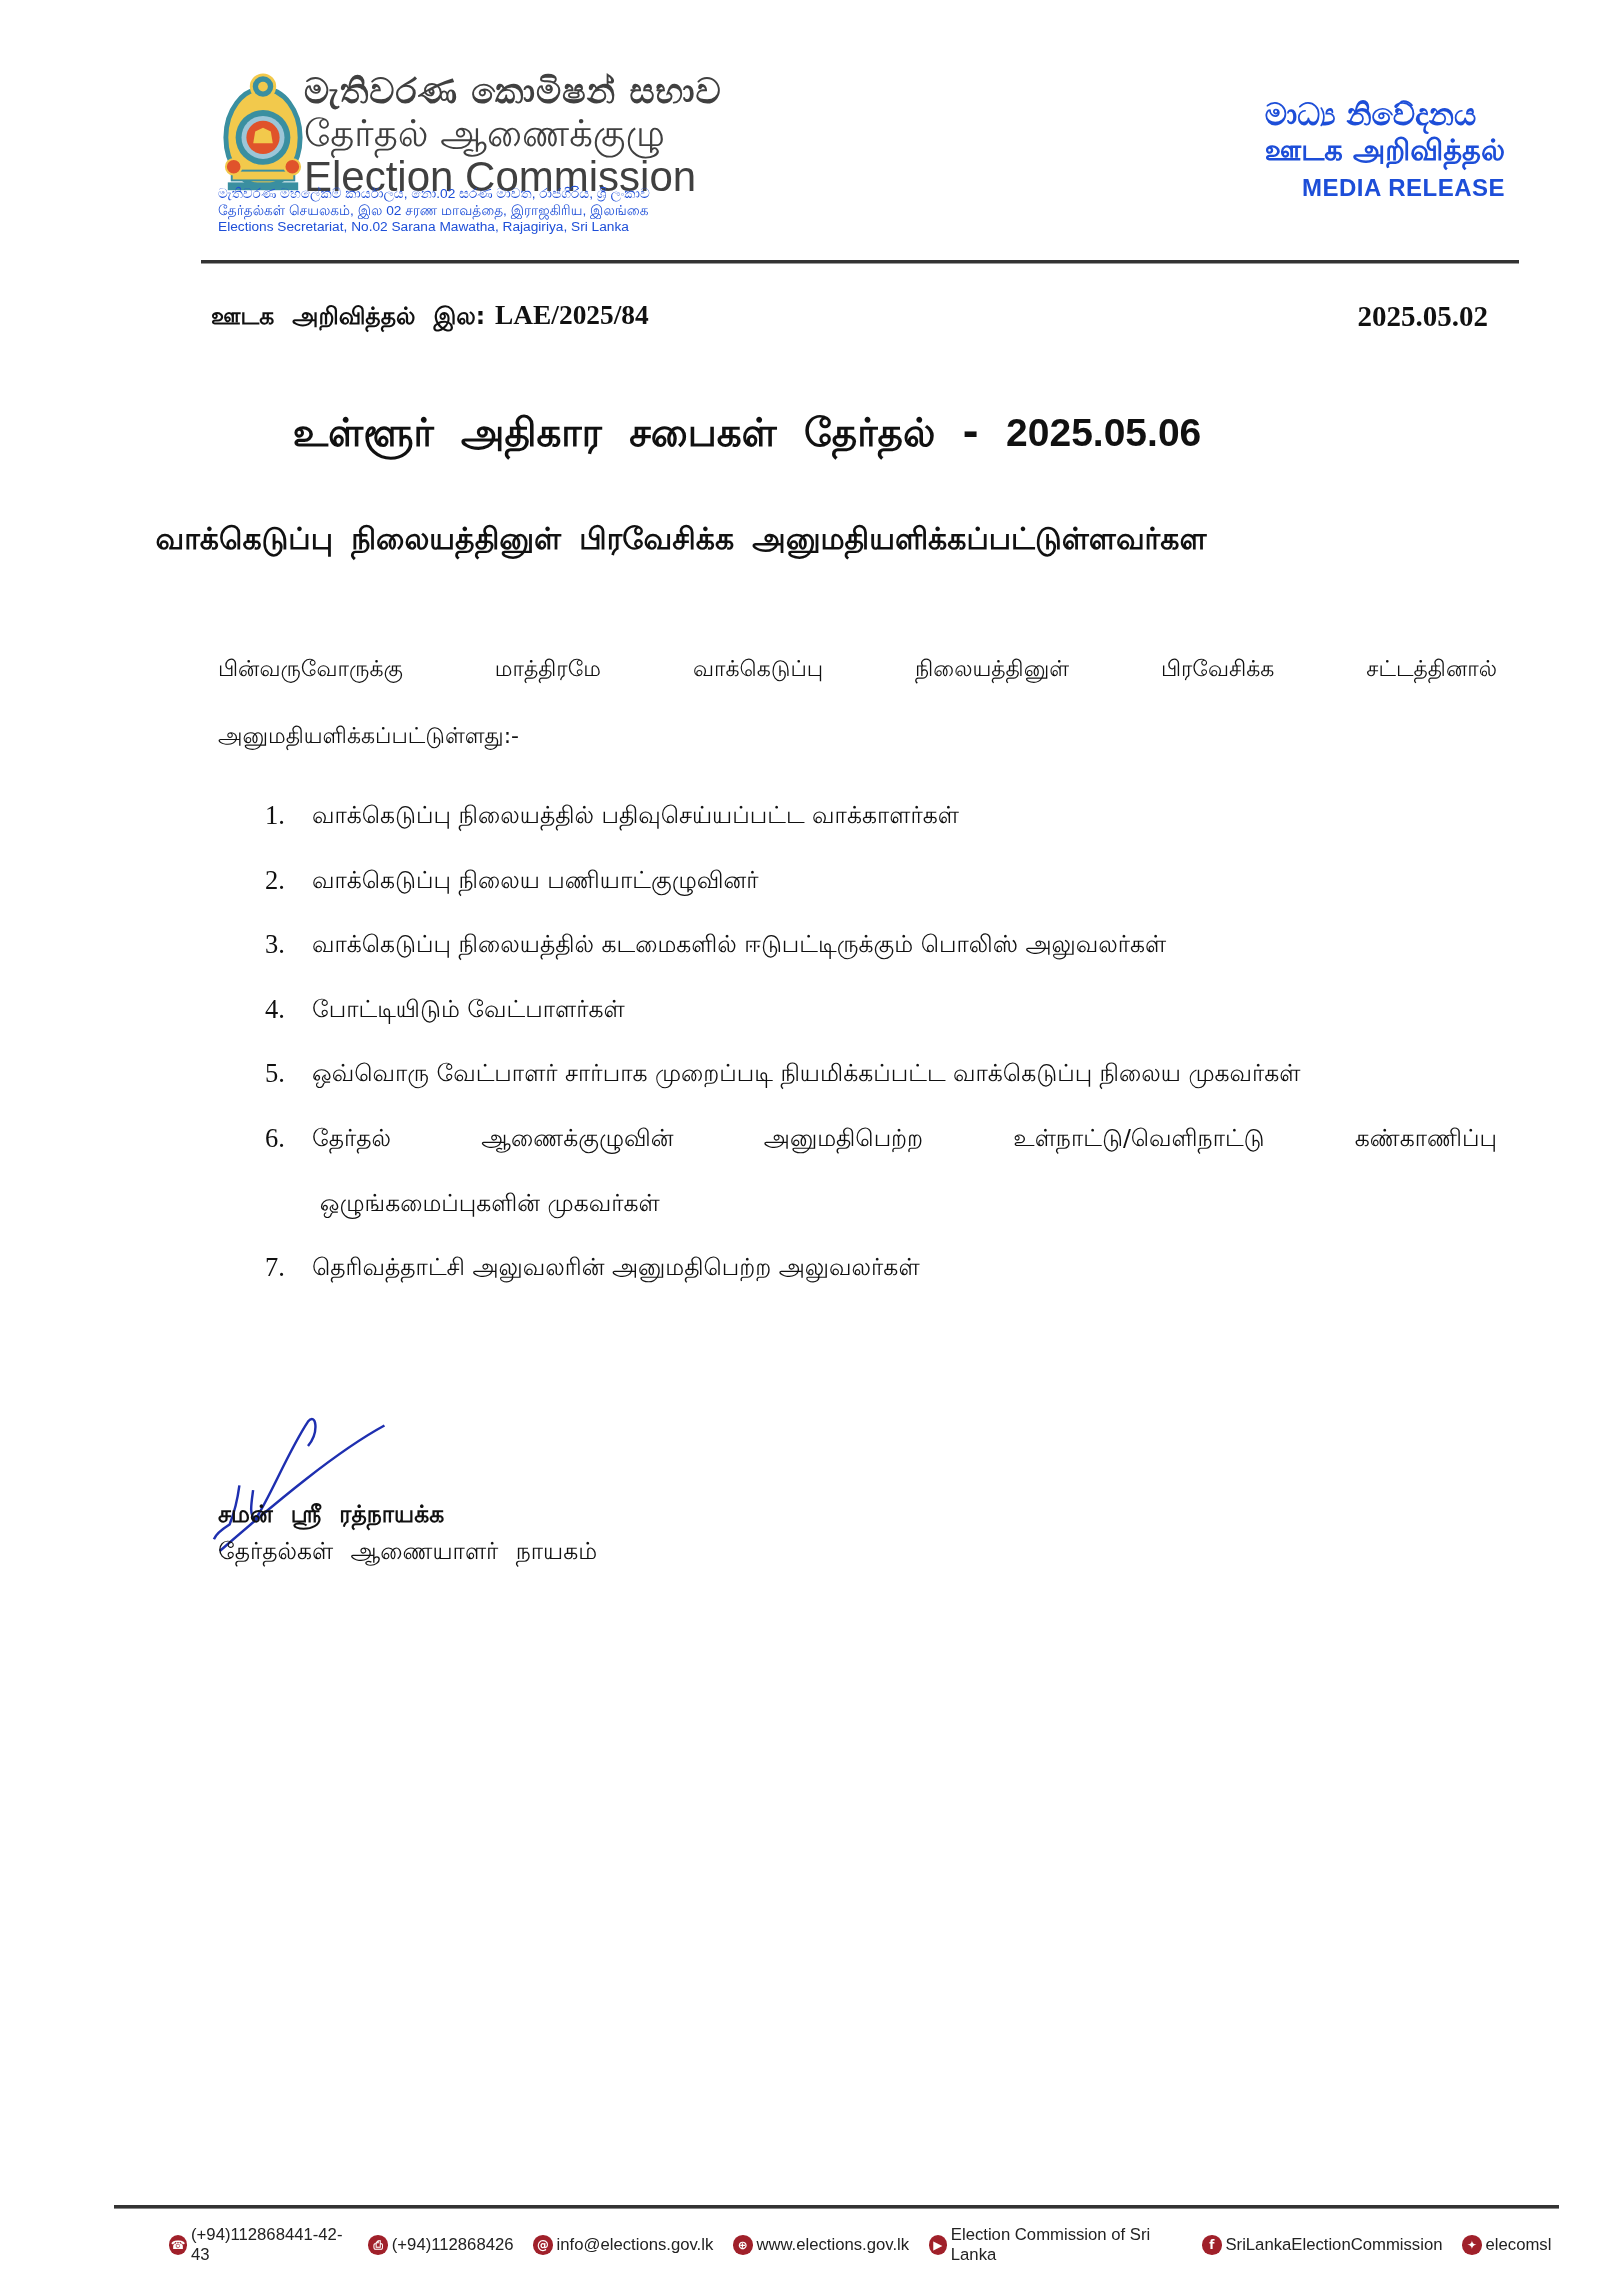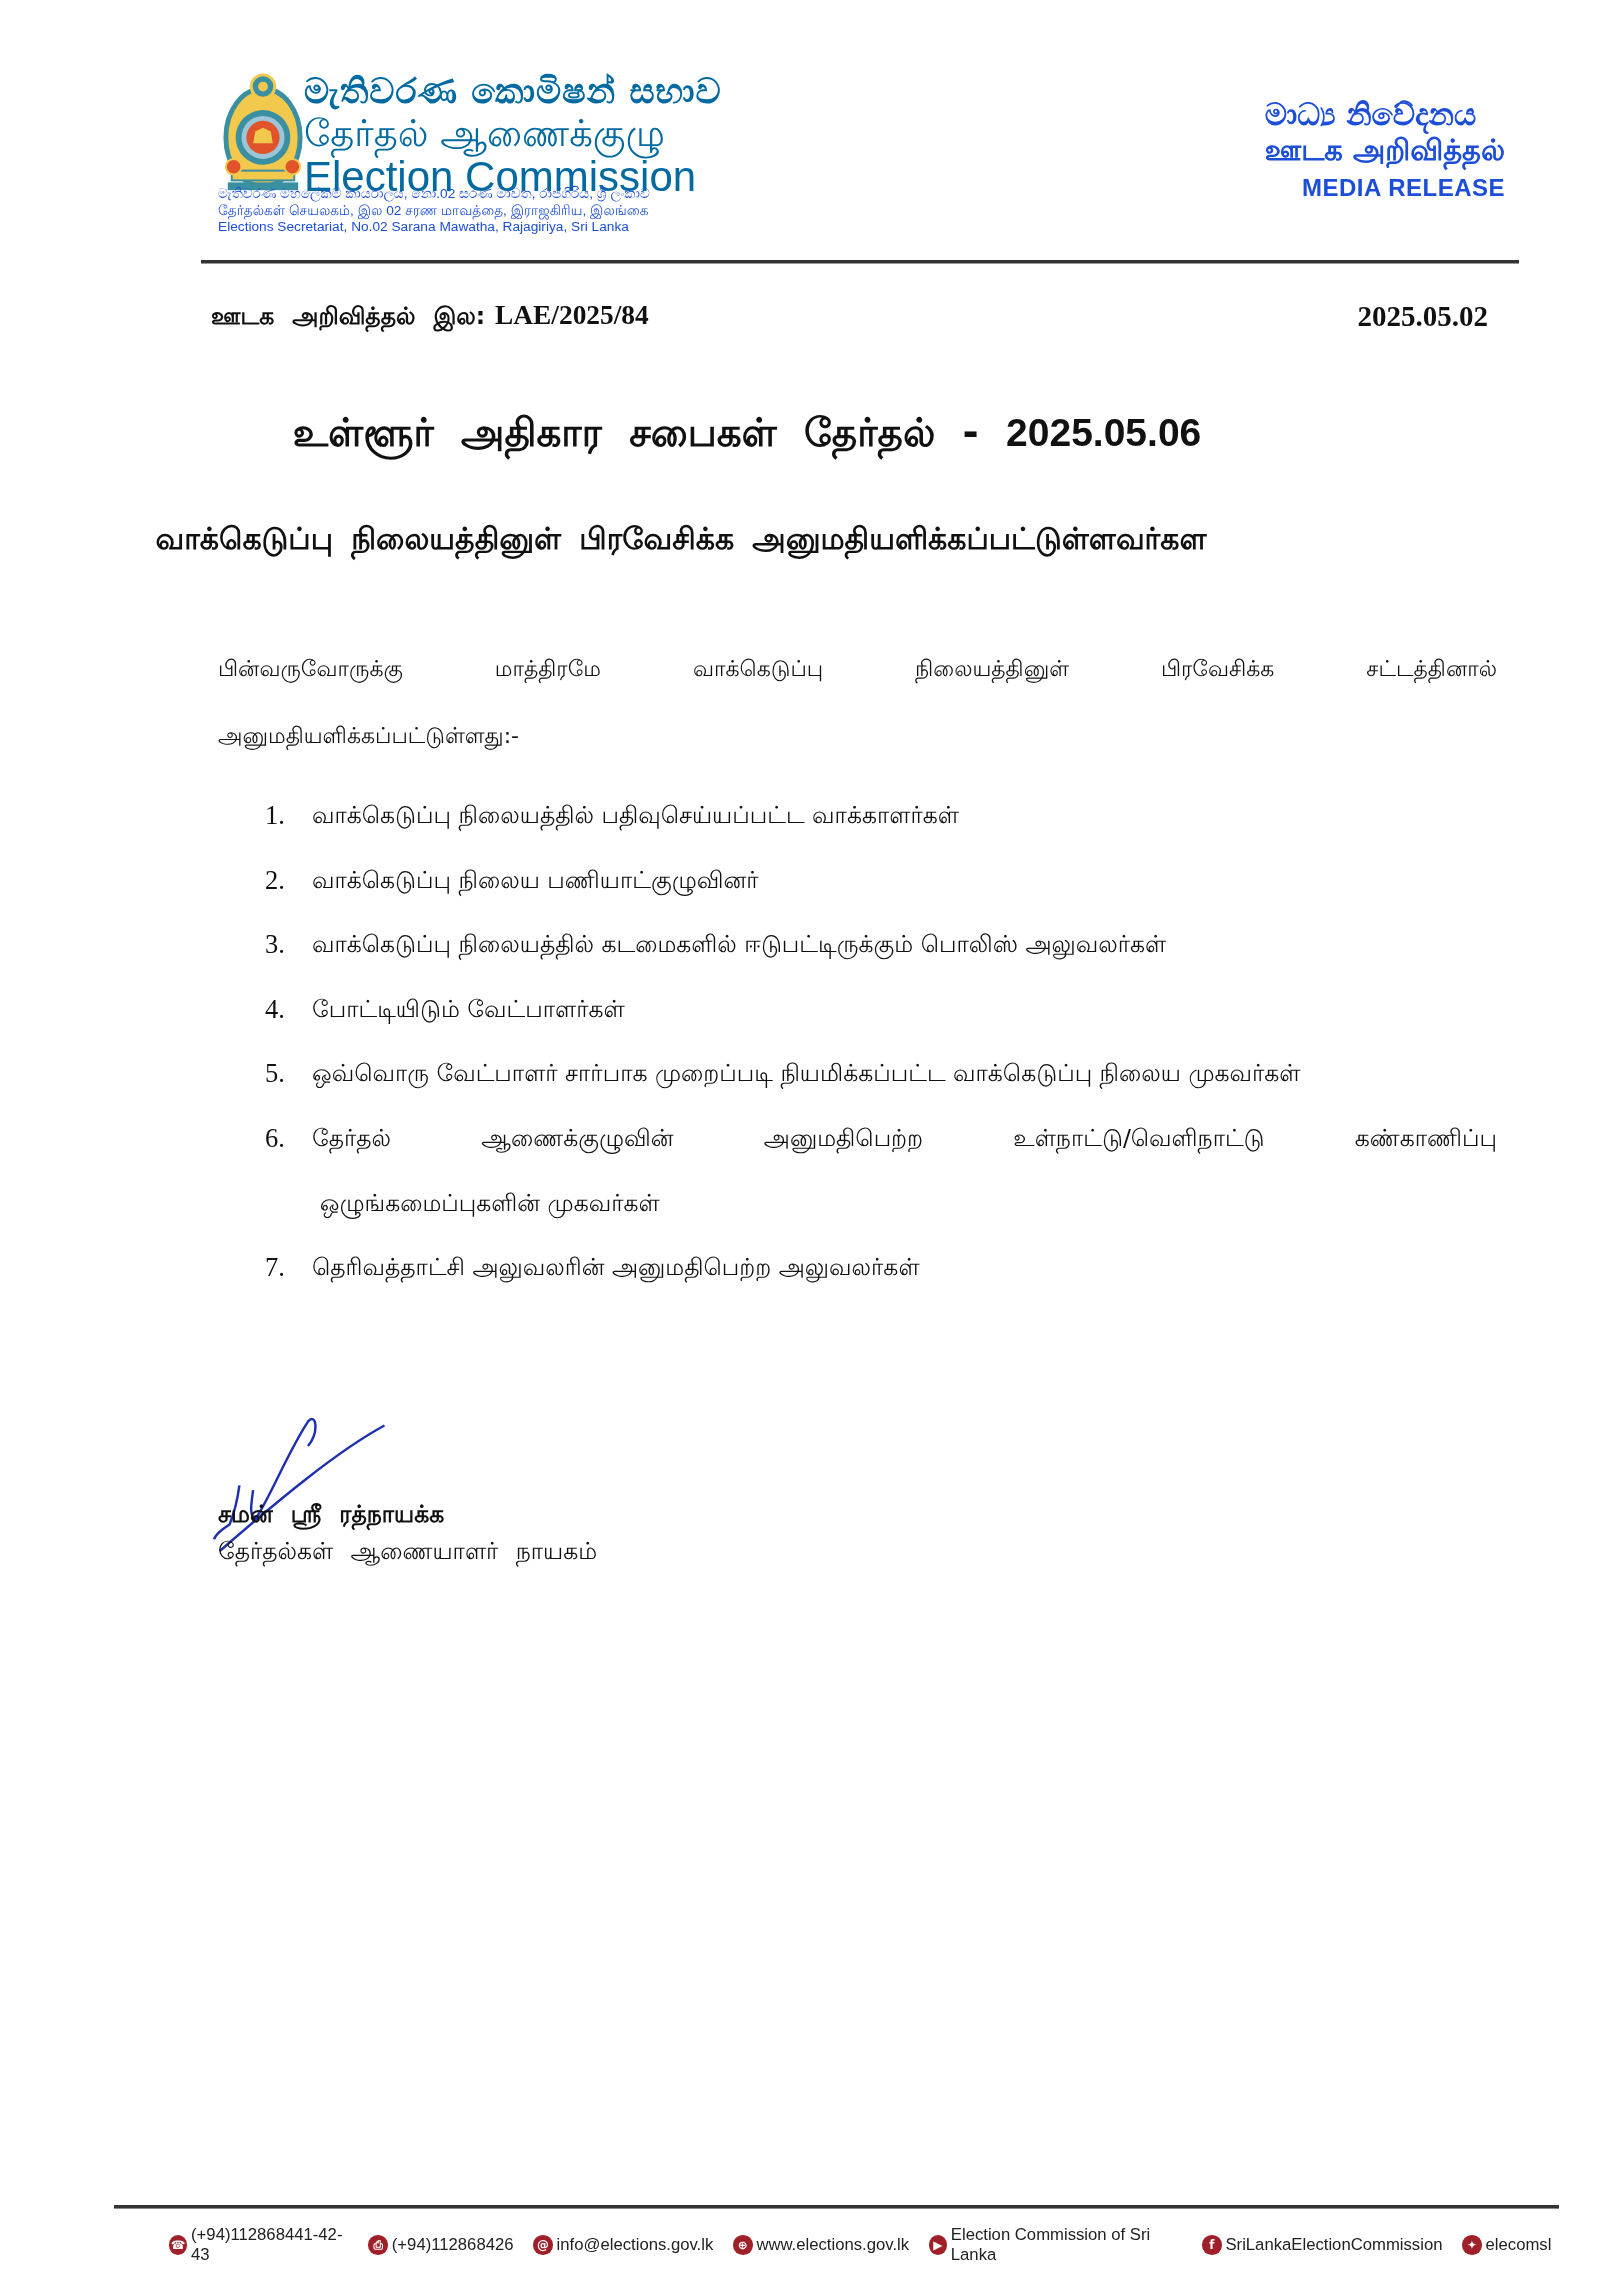--- a/index.html
+++ b/index.html
@@ -4,21 +4,21 @@
 <style>
   html, body { margin: 0; padding: 0; background: #ffffff; }
   body {
     width: 1621px; height: 2293px; position: relative; overflow: hidden;
     font-family: "Liberation Serif", serif; color: #111;
   }
   .abs { position: absolute; }
 
   
   .logo-wrap { left: 214px; top: 69px; width: 98px; height: 129px; }
-  .org { left: 304px; top: 71px; color: #0369a1; }
+  .org { left: 304px; top: 71px; color: #404040; }
   .org .si { font-family: "DejaVu Sans", sans-serif; font-size: 35px; font-weight: bold; line-height: 41px; letter-spacing: 1px; }
   .org .ta { font-family: "DejaVu Sans", sans-serif; font-size: 37px; line-height: 43px; }
   .org .en { font-family: "Liberation Sans", sans-serif; font-size: 42px; line-height: 43px; }
   .addr { left: 218px; top: 186px; color: #1d4ed8; font-family: "Liberation Sans", sans-serif; font-size: 13.7px; line-height: 16.7px; }
 
   .release { right: 116px; top: 96px; text-align: left; color: #1d4ed8; font-weight: bold; }
   .release .l1 { font-family: "DejaVu Sans", sans-serif; font-size: 31px; line-height: 37px; }
   .release .l2 { font-family: "DejaVu Sans", sans-serif; font-size: 29px; line-height: 35px; }
   .release .l3 { font-family: "Liberation Sans", sans-serif; font-size: 24px; line-height: 39px; letter-spacing: 0.5px; text-align: right; }
 

